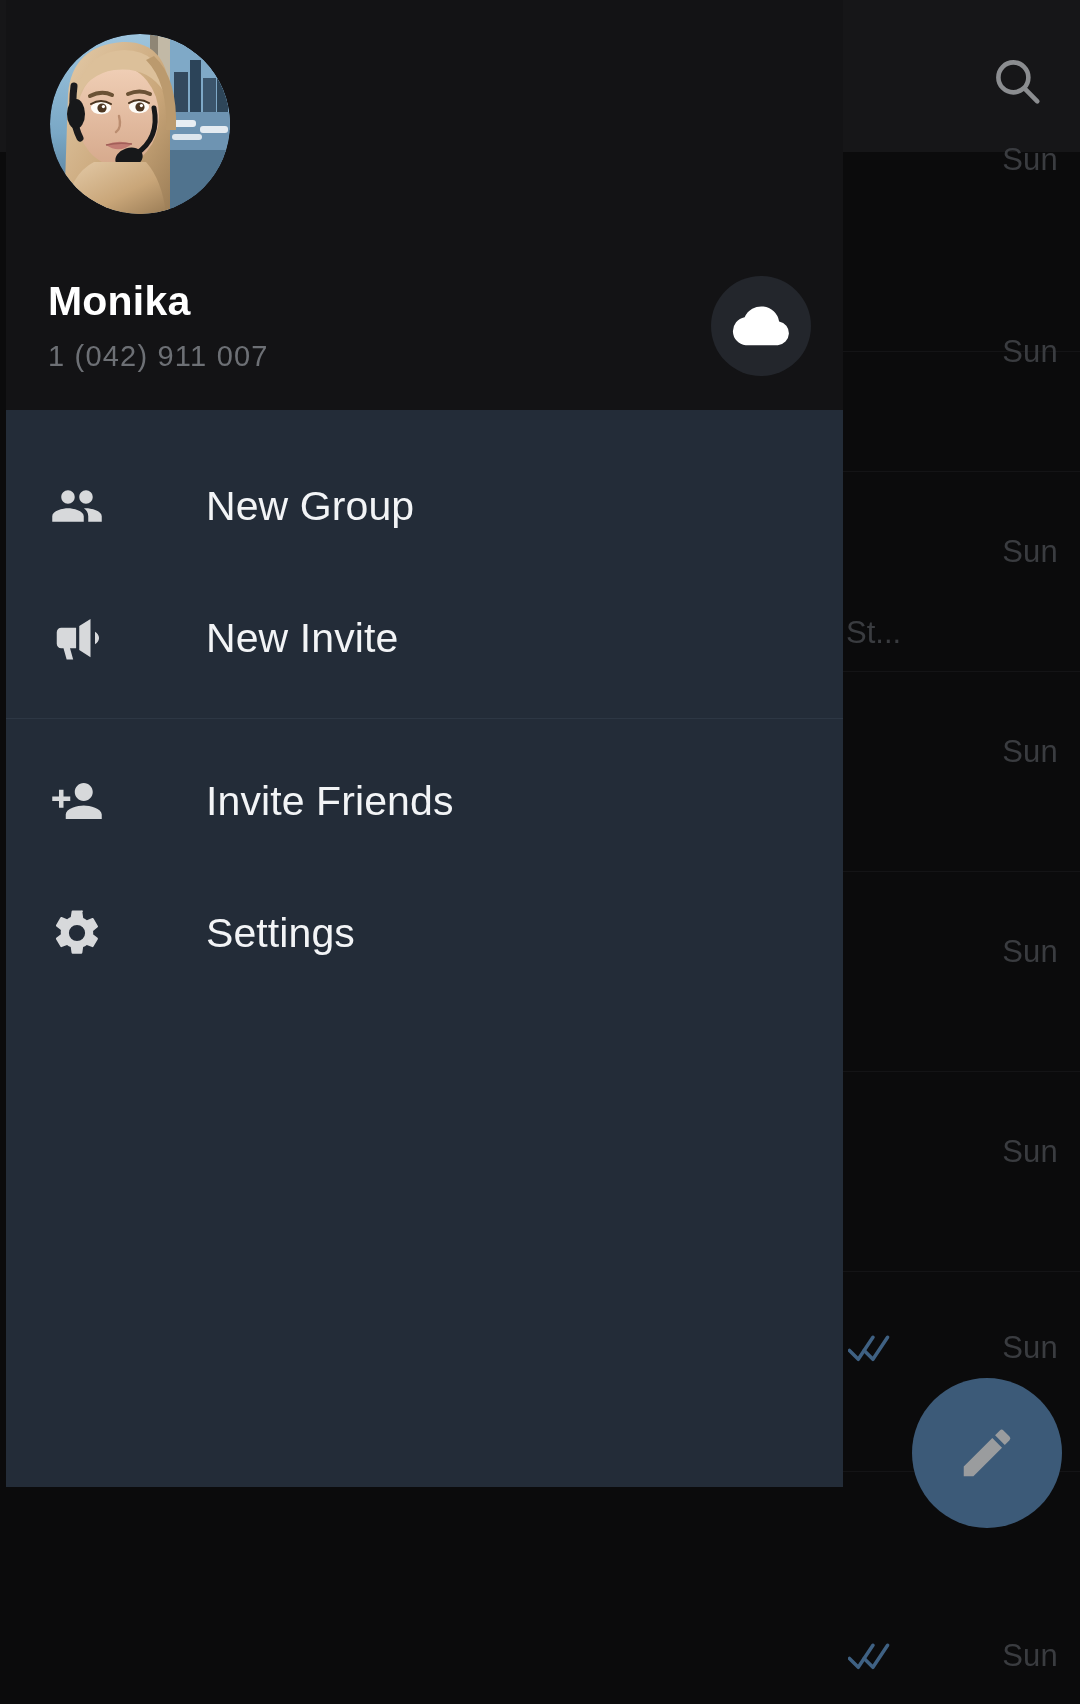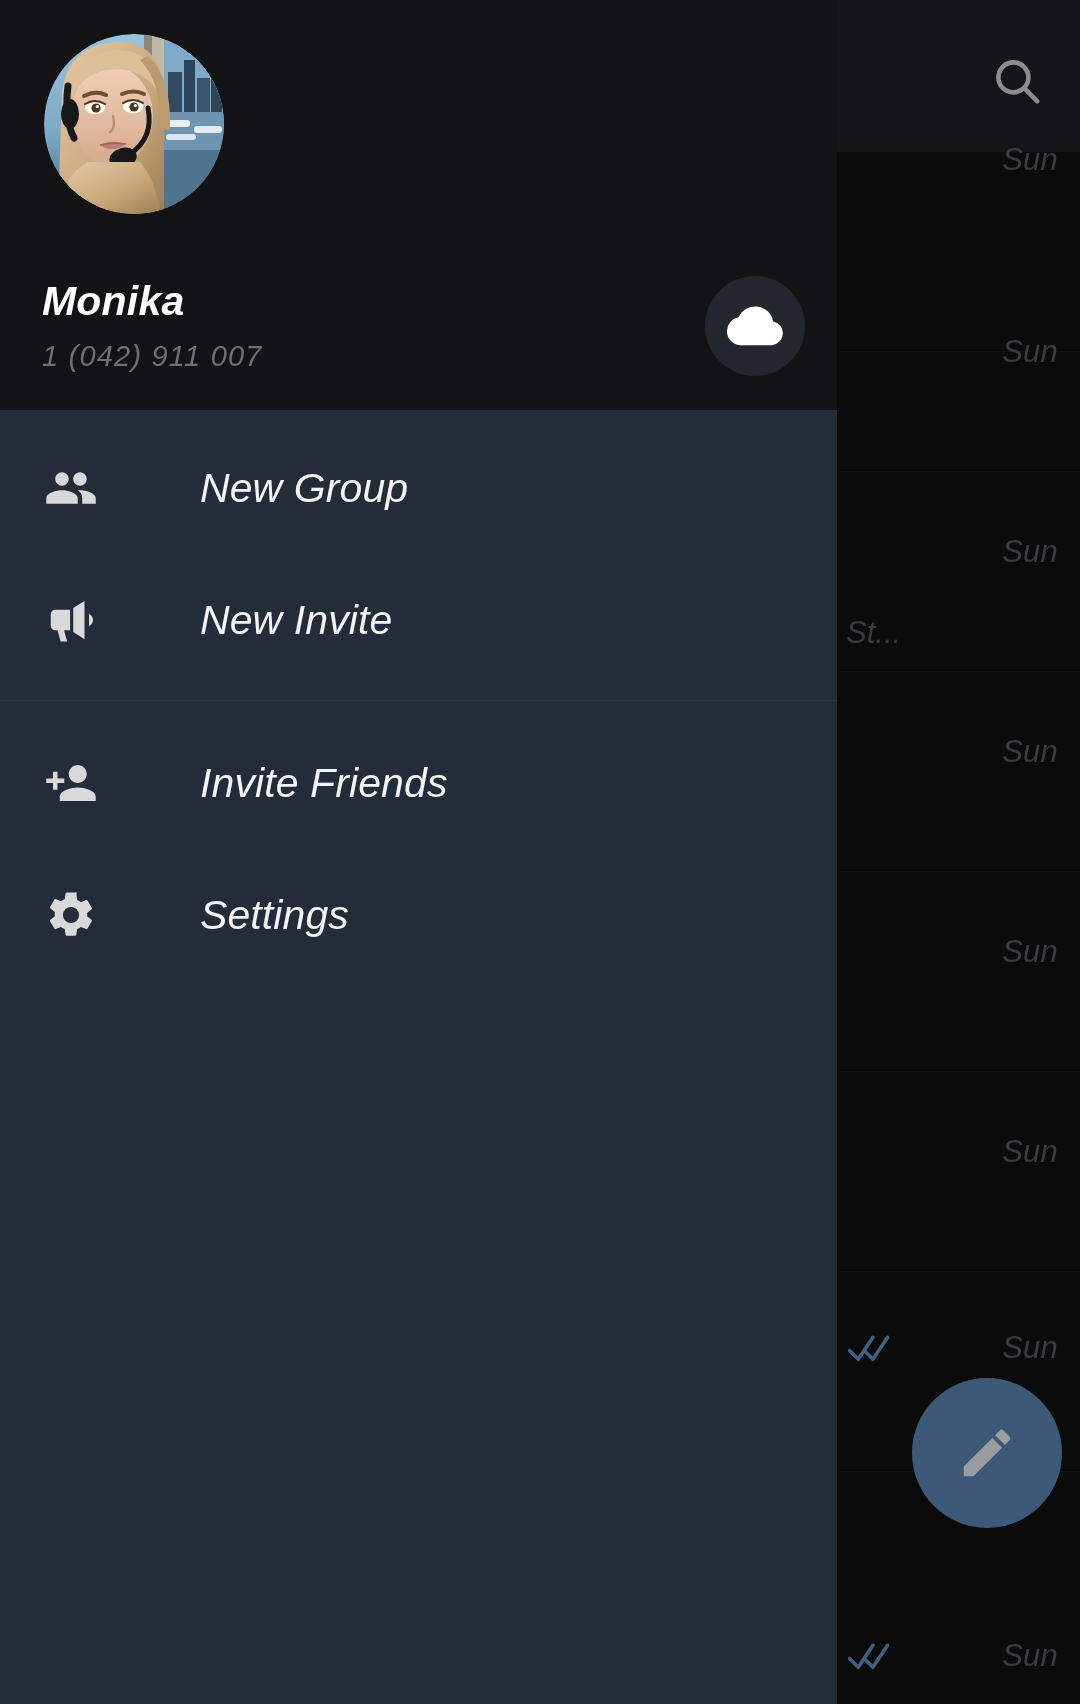--- a/index.html
+++ b/index.html
@@ -9,21 +9,20 @@
     font-family: "Liberation Sans", sans-serif;
     overflow: hidden;
   }
 
   
   #stage {
     position: relative;
     width: 1080px; height: 1704px;
     background: #7dd3fc;
     overflow: hidden;
-    font-style: italic;
   }
 
   
   #chatlist {
     position: absolute; inset: 0;
     background: #0b0b0c;
   }
   #chat-toolbar {
     position: absolute; top: 0; left: 0; right: 0; height: 152px;
     background: #161618;
@@ -61,22 +60,22 @@
     position: absolute; left: 912px; top: 1378px;
     width: 150px; height: 150px;
     border-radius: 50%;
     background: #3c5a78;
     display: flex; align-items: center; justify-content: center;
   }
   #fab svg { width: 62px; height: 62px; transform: rotate(0deg); }
 
   
   #drawer {
-    position: absolute; top: 0; left: 0;
-    width: 837px; height: 1704px;
+    position: absolute; top: 0; left: 6px;
+    width: 837px; height: 1487px;
     background: #232c38;
     display: flex; flex-direction: column;
   }
 
   
   #drawer-header {
     position: relative;
     height: 410px;
     background: #131315;
     flex: 0 0 auto;
@@ -106,21 +105,21 @@
     border-radius: 50%;
     background: #23262c;
     display: flex; align-items: center; justify-content: center;
   }
   #cloud-btn svg { width: 62px; height: 46px; }
 
   
   #drawer-menu {
     flex: 1 1 auto;
     background: #232c38;
-    padding-top: 12px;
+    padding-top: 30px;
     position: relative;
   }
   .menu-item {
     display: flex; align-items: center;
     height: 132px;
     padding-left: 44px;
     cursor: pointer;
   }
   .menu-icon {
     width: 54px; height: 54px;

